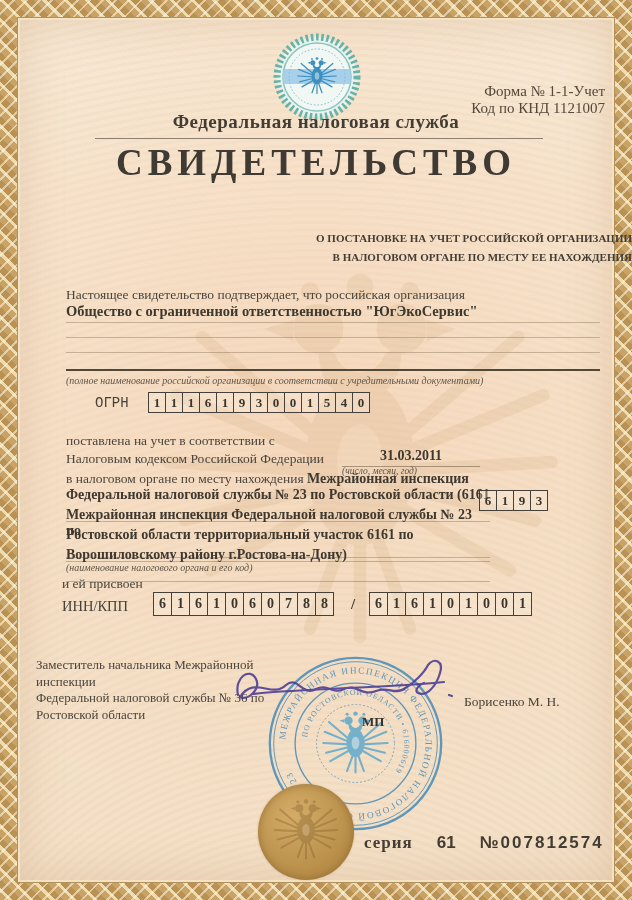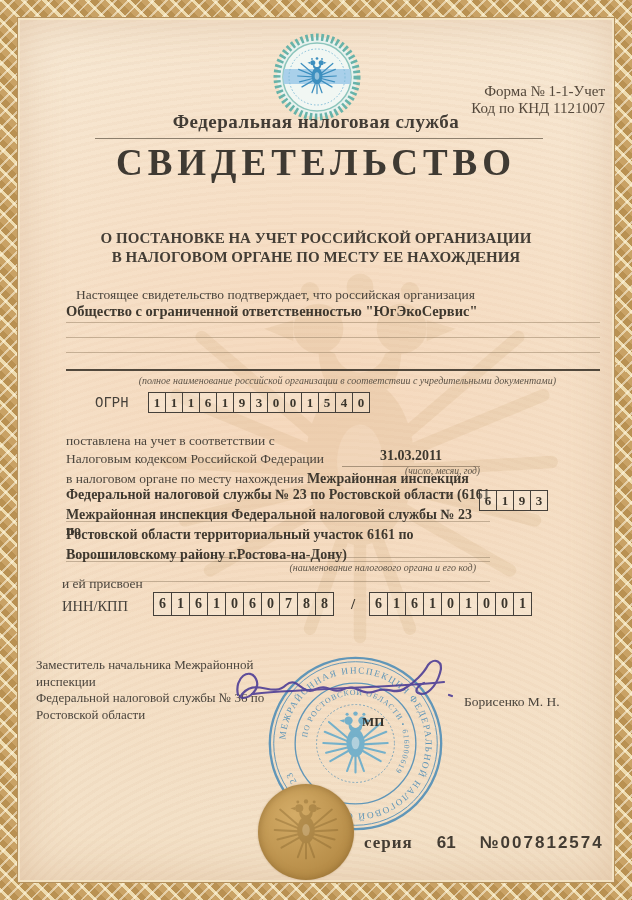--- a/index.html
+++ b/index.html
@@ -20,27 +20,27 @@
       repeating-radial-gradient(circle at 50% 130%, rgba(190,140,100,0.05) 0 3px, rgba(255,255,255,0) 3px 7px),
       linear-gradient(#f7e8d3, #f3e0c6);
     box-shadow: inset 0 0 0 2px rgba(244,229,198,0.85), inset 0 0 46px rgba(182,134,88,0.28);
   }
   .abs{position:absolute;}
   .watermark{opacity:0.12; color:#b98e53;}
   .form-info{right:27px; top:83px; font-size:15px; line-height:17px; text-align:right; color:#55493c;}
   .agency{left:0; top:111px; width:632px; text-align:center; font-size:19px; font-weight:bold; letter-spacing:0.5px; color:#423c35;}
   .agency-rule{left:95px; top:138px; width:448px; height:1px; background:#8d7f6d;}
   .doc-title{left:0; top:141px; width:632px; text-align:center; font-size:37px; font-weight:bold; letter-spacing:5px; color:#3f3a33;}
-  .subtitle{left:0; top:229px; width:632px; text-align:center; font-size:15px; font-weight:bold; line-height:19px; color:#433d35;}
+  .subtitle{left:0; top:229px; width:632px; text-align:right; font-size:11px; font-weight:bold; line-height:19px; color:#433d35;}
   .body-text{font-size:13.5px; color:#4a443c;}
-  .confirm{left:76px; top:287px; width:500px;}
+  .confirm{left:66px; top:287px; width:500px;}
   .org-name{left:66px; top:303px; width:520px; font-size:14.5px; font-weight:bold; color:#3e382f;}
   .rule-thin{left:66px; height:1px; width:534px; background:rgba(150,128,100,0.5);}
   .rule-dark{left:66px; top:369px; height:2px; width:534px; background:#51483c;}
-  .caption{font-style:italic; color:#5c5347; text-align:right;}
+  .caption{font-style:italic; color:#5c5347; text-align:left;}
   .org-caption{left:66px; top:375px; width:490px; font-size:10px;}
   .field-label{font-size:14px; color:#45403a;}
   .ogrn-label{left:95px; top:395px;font-family:Liberation Mono, monospace;}
   .boxes{display:flex;}
   .boxes .cell{
     box-sizing:border-box; border:1px solid #45403a; margin-left:-1px;
     display:flex; align-items:center; justify-content:center;
     background:rgba(250,242,228,0.30);
     font-weight:bold; color:#3a352c; font-family:"Liberation Serif",serif;
   }

